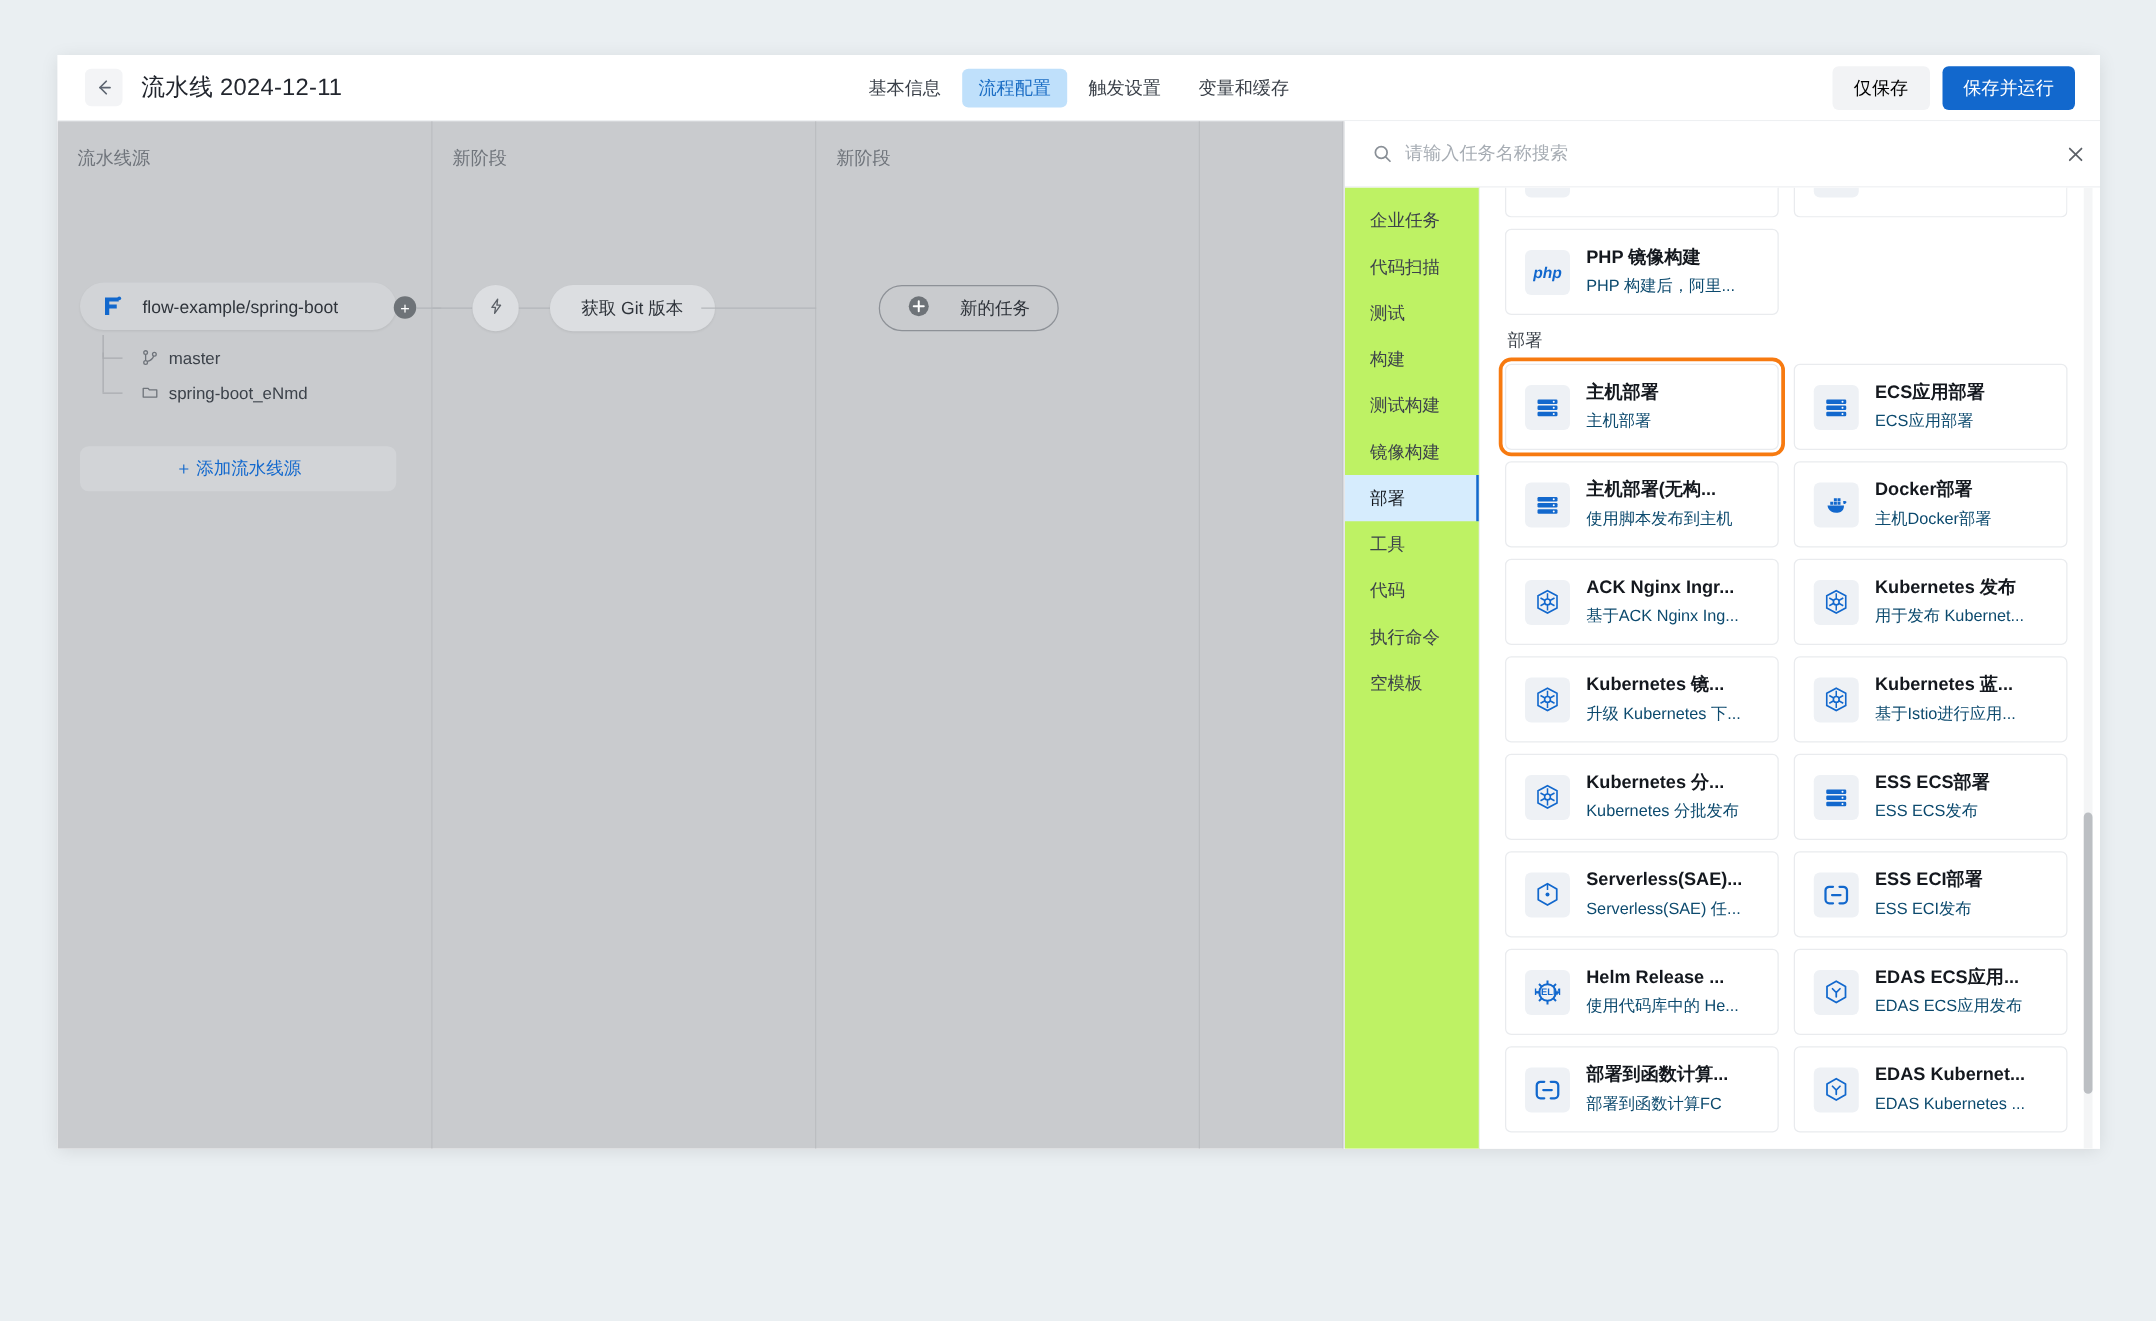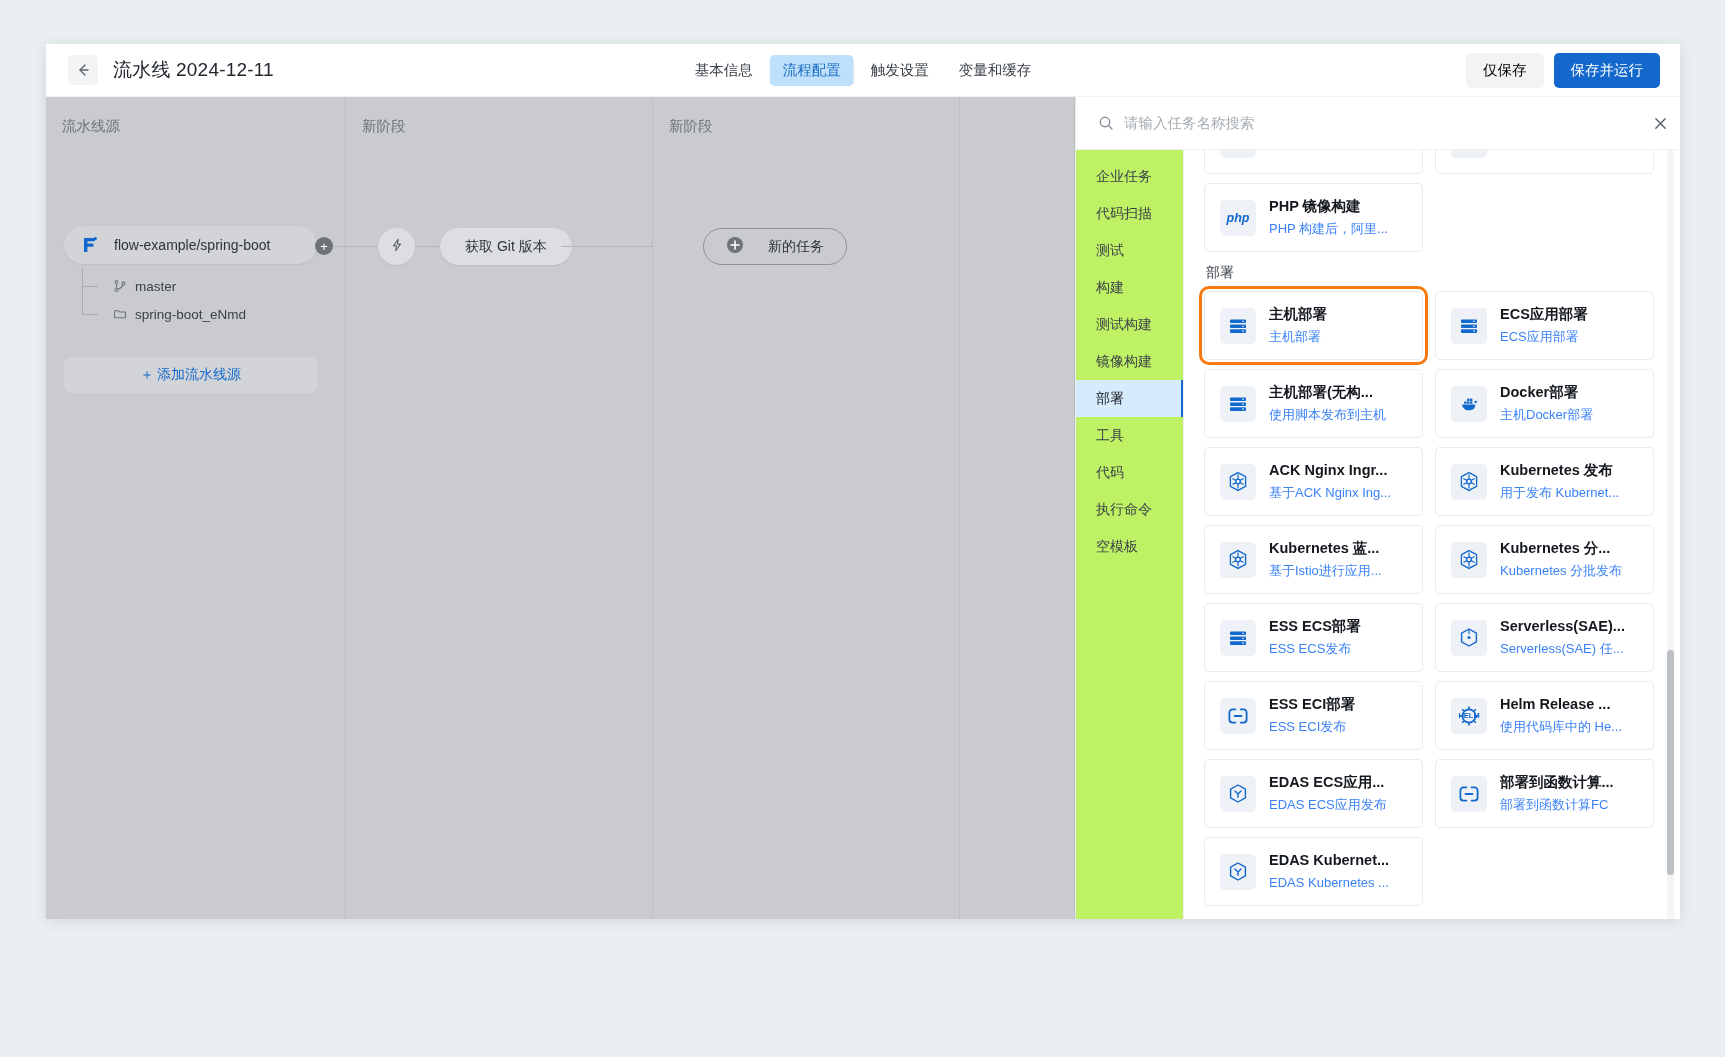--- a/index.html
+++ b/index.html
@@ -223,21 +223,21 @@
     background: #eef1f5; display: flex; align-items: center;
     justify-content: center; color: #1268cd;
   }
   .card-text { margin-left: 13px; min-width: 0; }
   .card-title {
     font-size: 14.5px; color: #14181e; font-weight: bold;
     white-space: nowrap; overflow: hidden; text-overflow: clip;
     line-height: 1.35;
   }
   .card-desc {
-    font-size: 13px; color: #3b82f6; margin-top: 4px;
+    font-size: 13px; color: #0c4a6e; margin-top: 4px;
     white-space: nowrap; overflow: hidden; text-overflow: clip;
     line-height: 1.3;
   }
 
   
   .partial-row {
     display: grid; grid-template-columns: 1fr 1fr; gap: 9px 12px;
     height: 24px; overflow: hidden;
   }
   .partial-card {
@@ -537,58 +537,78 @@
                         <path d="M10 12.6 L6.4 14.6"></path>
                     </g>
                   </svg>
                 </div>
                 <div class="card-text">
                   <div class="card-title">Kubernetes 发布</div>
                   <div class="card-desc">用于发布 Kubernet...</div>
                 </div>
               </div>
 
-
               <div class="card">
                 <div class="card-icon">
                   <svg width="24" height="24" viewBox="0 0 24 24">
                     <path d="M12 2.6 L19.6 6.6 V16.4 L12 20.4 L4.4 16.4 V6.6 Z" fill="none" stroke="#1268cd" stroke-width="1.3"></path>
                     <circle cx="12" cy="11.5" r="2.3" fill="none" stroke="#1268cd" stroke-width="1.3"></circle>
                     <g stroke="#1268cd" stroke-width="1.2">
                       <path d="M12 4.6 V9.2"></path>
                         <path d="M12 13.8 V18.4"></path>
                       <path d="M6.4 8.4 L10 10.4"></path>
                         <path d="M14 12.6 L17.6 14.6"></path>
                       <path d="M17.6 8.4 L14 10.4"></path>
                         <path d="M10 12.6 L6.4 14.6"></path>
                     </g>
                   </svg>
                 </div>
                 <div class="card-text">
-                  <div class="card-title">Kubernetes 蓝...</div>
-                  <div class="card-desc">基于Istio进行应用...</div>
+                  <div class="card-title">Kubernetes 镜...</div>
+                  <div class="card-desc">升级 Kubernetes 下...</div>
                 </div>
               </div>
 
               <div class="card">
                 <div class="card-icon">
                   <svg width="24" height="24" viewBox="0 0 24 24">
                     <path d="M12 2.6 L19.6 6.6 V16.4 L12 20.4 L4.4 16.4 V6.6 Z" fill="none" stroke="#1268cd" stroke-width="1.3"></path>
                     <circle cx="12" cy="11.5" r="2.3" fill="none" stroke="#1268cd" stroke-width="1.3"></circle>
                     <g stroke="#1268cd" stroke-width="1.2">
                       <path d="M12 4.6 V9.2"></path>
                         <path d="M12 13.8 V18.4"></path>
                       <path d="M6.4 8.4 L10 10.4"></path>
                         <path d="M14 12.6 L17.6 14.6"></path>
                       <path d="M17.6 8.4 L14 10.4"></path>
                         <path d="M10 12.6 L6.4 14.6"></path>
                     </g>
                   </svg>
                 </div>
                 <div class="card-text">
+                  <div class="card-title">Kubernetes 蓝...</div>
+                  <div class="card-desc">基于Istio进行应用...</div>
+                </div>
+              </div>
+
+              <div class="card">
+                <div class="card-icon">
+                  <svg width="24" height="24" viewBox="0 0 24 24">
+                    <path d="M12 2.6 L19.6 6.6 V16.4 L12 20.4 L4.4 16.4 V6.6 Z" fill="none" stroke="#1268cd" stroke-width="1.3"></path>
+                    <circle cx="12" cy="11.5" r="2.3" fill="none" stroke="#1268cd" stroke-width="1.3"></circle>
+                    <g stroke="#1268cd" stroke-width="1.2">
+                      <path d="M12 4.6 V9.2"></path>
+                        <path d="M12 13.8 V18.4"></path>
+                      <path d="M6.4 8.4 L10 10.4"></path>
+                        <path d="M14 12.6 L17.6 14.6"></path>
+                      <path d="M17.6 8.4 L14 10.4"></path>
+                        <path d="M10 12.6 L6.4 14.6"></path>
+                    </g>
+                  </svg>
+                </div>
+                <div class="card-text">
                   <div class="card-title">Kubernetes 分...</div>
                   <div class="card-desc">Kubernetes 分批发布</div>
                 </div>
               </div>
 
               <div class="card">
                 <div class="card-icon">
                   <svg width="22" height="22" viewBox="0 0 22 22">
                     <rect x="3" y="4.5" width="16" height="3.6" rx="1" fill="#1268cd"></rect>
                     <rect x="3" y="9.4" width="16" height="3.6" rx="1" fill="#1268cd"></rect>

